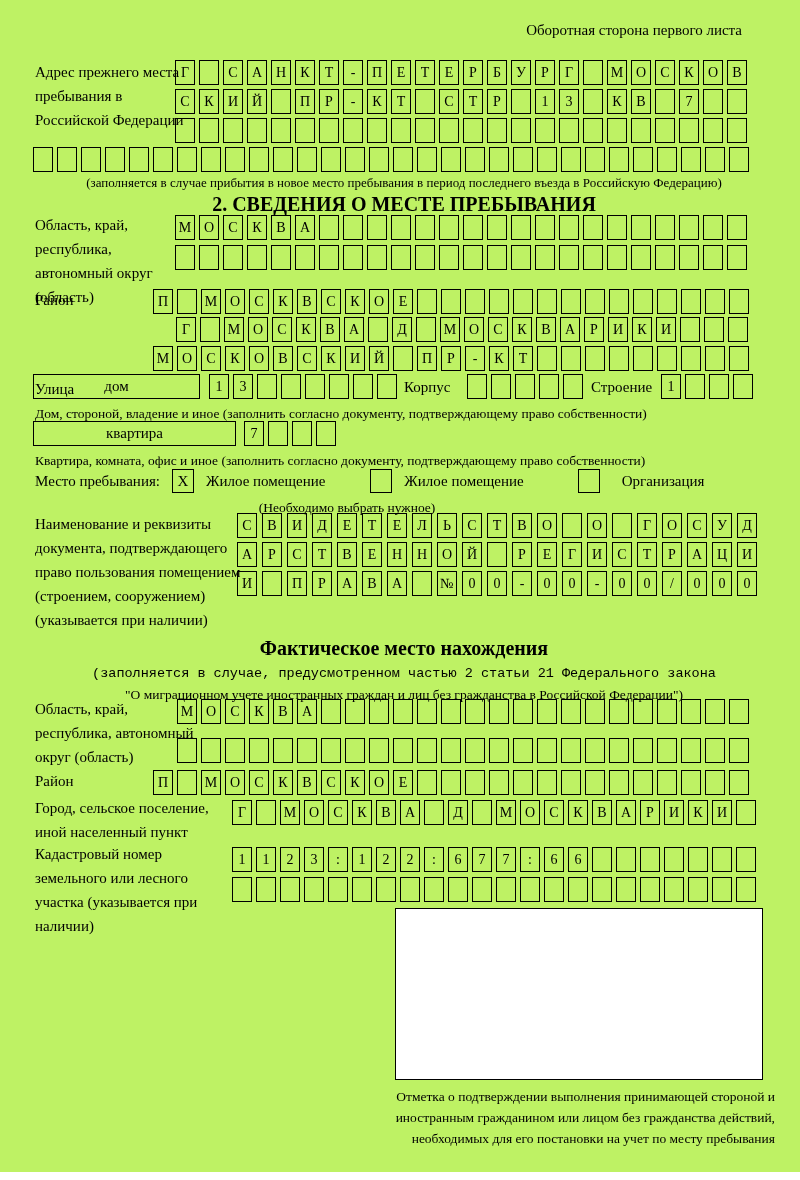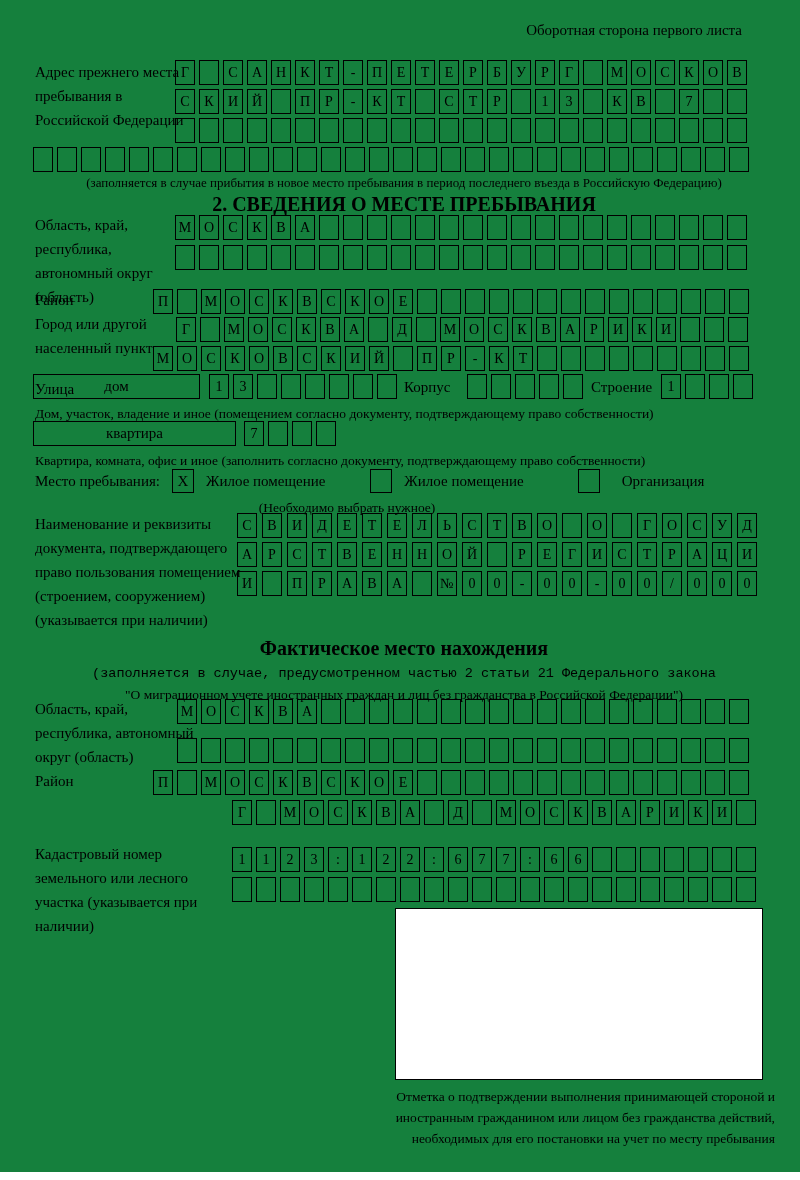--- a/index.html
+++ b/index.html
@@ -3,21 +3,21 @@
 <meta charset="utf-8">
 <style>
   * { margin:0; padding:0; box-sizing:border-box; }
   html,body { background:#ffffff; }
   body {
     width:800px; height:1180px;
     font-family:"Liberation Serif", serif;
     color:#000;
     position:relative;
   }
-  .page { position:relative; width:800px; height:1172px; background:#15803d; overflow:hidden; }
+  .page { position:relative; width:800px; height:1172px; background:#bef264; overflow:hidden; }
   .abs { position:absolute; }
   .lbl { font-size:15px; line-height:24px; }
   .cap { font-size:13px; line-height:18px; }
   .cap2 { font-size:13.5px; line-height:21px; }
   .title { font-size:20px; font-weight:bold; }
   .center { text-align:center;padding-left:8px; }
   .cells { display:flex; gap:4px; }
   .cells.g5 { gap:5px; }
   .cell {
     flex:0 0 auto;
@@ -239,21 +239,20 @@
       <span class="cell"></span>
       <span class="cell"></span>
       <span class="cell"></span>
       <span class="cell"></span>
       <span class="cell"></span>
       <span class="cell"></span>
       <span class="cell"></span>
       <span class="cell"></span>
     </div>
 
-  <div class="abs lbl" style="left:35px; top:312px; width:158px;">Город или другой населенный пункт</div>
   <div class="abs cells" style="left:176px; top:317px;">
       <span class="cell">Г</span>
       <span class="cell"></span>
       <span class="cell">М</span>
       <span class="cell">О</span>
       <span class="cell">С</span>
       <span class="cell">К</span>
       <span class="cell">В</span>
       <span class="cell">А</span>
       <span class="cell"></span>
@@ -322,21 +321,21 @@
       <span class="cell"></span>
       <span class="cell"></span>
     </div>
   <div class="abs lbl" style="left:591px; top:375px;">Строение</div>
   <div class="abs cells" style="left:661px; top:374px;">
       <span class="cell">1</span>
       <span class="cell"></span>
       <span class="cell"></span>
       <span class="cell"></span>
     </div>
-  <div class="abs cap2" style="left:35px; top:403px;">Дом, участок, владение и иное (помещением согласно документу, подтверждающему право собственности)</div>
+  <div class="abs cap2" style="left:35px; top:403px;">Дом, стороной, владение и иное (заполнить согласно документу, подтверждающему право собственности)</div>
 
   <div class="abs fieldbox" style="left:33px; top:421px; width:203px;">квартира</div>
   <div class="abs cells" style="left:244px; top:421px;">
       <span class="cell">7</span>
       <span class="cell"></span>
       <span class="cell"></span>
       <span class="cell"></span>
     </div>
   <div class="abs cap2" style="left:35px; top:450px;">Квартира, комната, офис и иное (заполнить согласно документу, подтверждающему право собственности)</div>
 
@@ -502,20 +501,21 @@
       <span class="cell"></span>
       <span class="cell"></span>
       <span class="cell"></span>
       <span class="cell"></span>
       <span class="cell"></span>
       <span class="cell"></span>
       <span class="cell"></span>
       <span class="cell"></span>
     </div>
 
+  <div class="abs lbl" style="left:35px; top:796px; width:200px;">Город, сельское поселение, иной населенный пункт</div>
   <div class="abs cells" style="left:232px; top:800px;">
       <span class="cell">Г</span>
       <span class="cell"></span>
       <span class="cell">М</span>
       <span class="cell">О</span>
       <span class="cell">С</span>
       <span class="cell">К</span>
       <span class="cell">В</span>
       <span class="cell">А</span>
       <span class="cell"></span>

